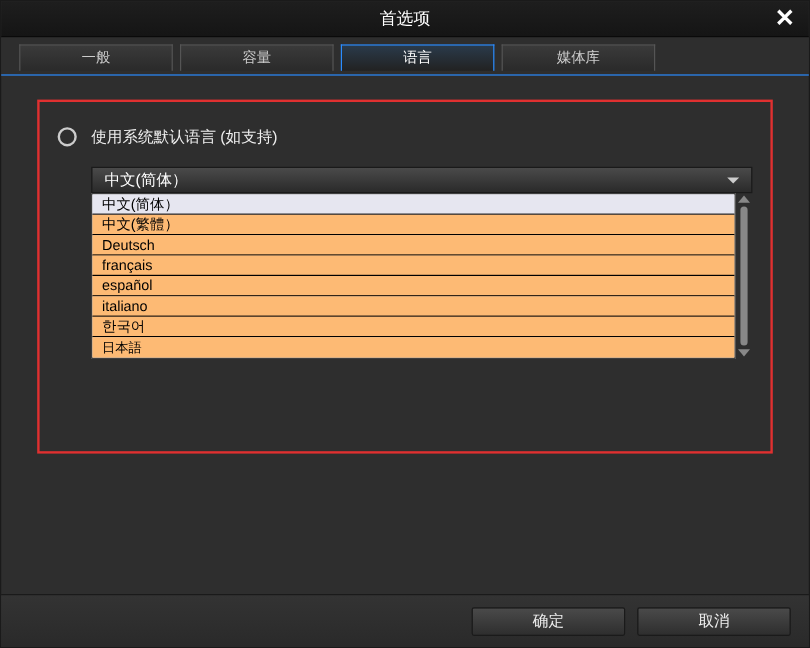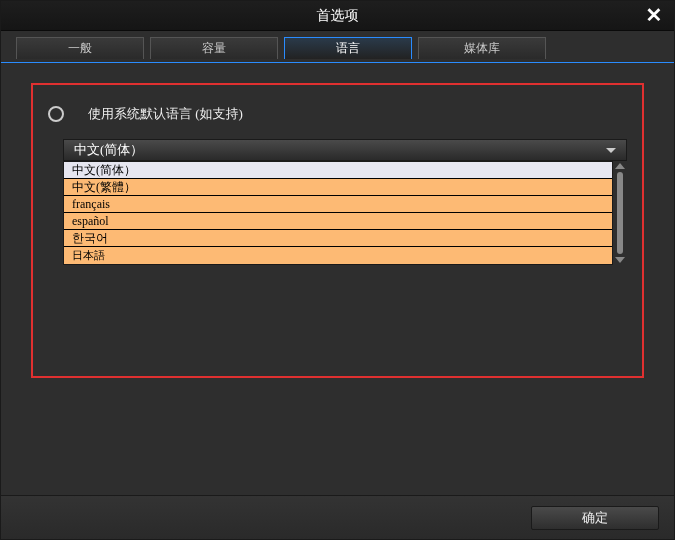--- a/index.html
+++ b/index.html
@@ -1,19 +1,19 @@
 <!DOCTYPE html>
 <html><head>
   <meta charset="utf-8">
   <style>
     * {
       margin: 0;
       padding: 0;
       box-sizing: border-box;
-      font-family: Liberation Serif, serif;
+      font-family: Liberation Sans, sans-serif;
     }
     body {
       width: 675px;
       height: 540px;
       background: #2e2e2e;
       overflow: hidden;
     }
     .window {
       width: 100%;
       height: 100%;
@@ -81,21 +81,21 @@
       position: relative;
     }
     .panel {
       border: 2px solid #e03030;
       padding: 20px 15px 50px 15px;
       height: 295px;
     }
     .radio-row {
       display: flex;
       align-items: center;
-      gap: 24px;
+      gap: 12px;
       margin-bottom: 16px;
       color: #eee;
       font-size: 13px;
     }
     .radio {
       width: 16px;
       height: 16px;
       border: 2px solid #ccc;
       border-radius: 50%;
       display: flex;
@@ -104,21 +104,21 @@
       cursor: pointer;
     }
     .radio.selected::after {
       content: '';
       width: 8px;
       height: 8px;
       background: #fff;
       border-radius: 50%;
     }
     .dropdown-wrapper {
-      margin-left: 15px;
+      margin-left: 28px;
       position: relative;
     }
     .dropdown-header {
       height: 22px;
       background: linear-gradient(to bottom, #4a4a4a, #2a2a2a);
       border: 1px solid #1a1a1a;
       color: #fff;
       font-size: 13px;
       padding: 0 10px;
       display: flex;
@@ -242,32 +242,35 @@
 
       <div class="dropdown-wrapper">
         <div class="dropdown-header">
           <span>中文(简体）</span>
           <span class="caret-down"></span>
         </div>
         <div class="dropdown-list-wrap">
           <div class="dropdown-list">
             <div class="option highlighted">中文(简体）</div>
             <div class="option">中文(繁體）</div>
+            <div class="option">Deutsch</div>
             <div class="option">français</div>
             <div class="option">español</div>
+            <div class="option">italiano</div>
             <div class="option">한국어</div>
             <div class="option">日本語</div>
           </div>
           <div class="scroll-col">
             <span class="arrow-up"></span>
             <span class="scroll-track"></span>
             <span class="arrow-down"></span>
           </div>
         </div>
       </div>
 
     </div>
   </div>
 
   <div class="footer">
     <div class="btn">确定</div>
+    <div class="btn">取消</div>
   </div>
 </div>
 
 </body></html>

